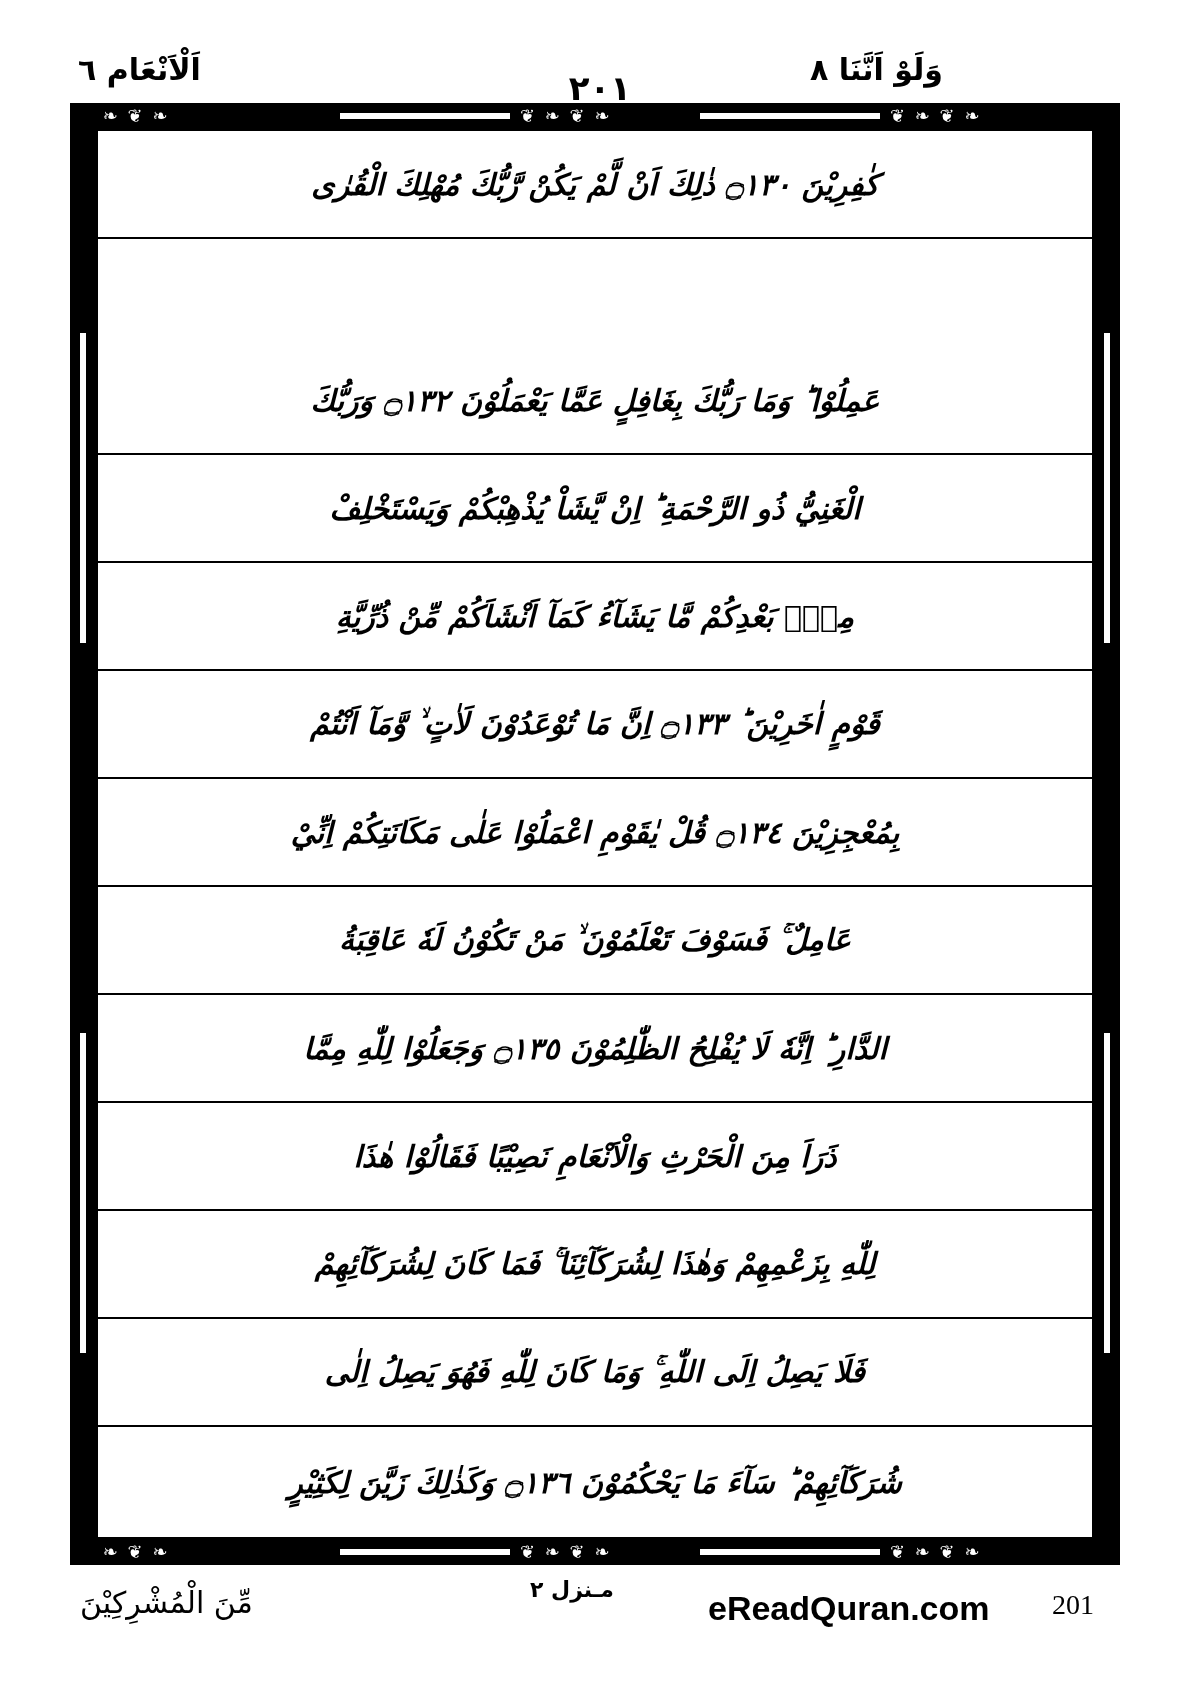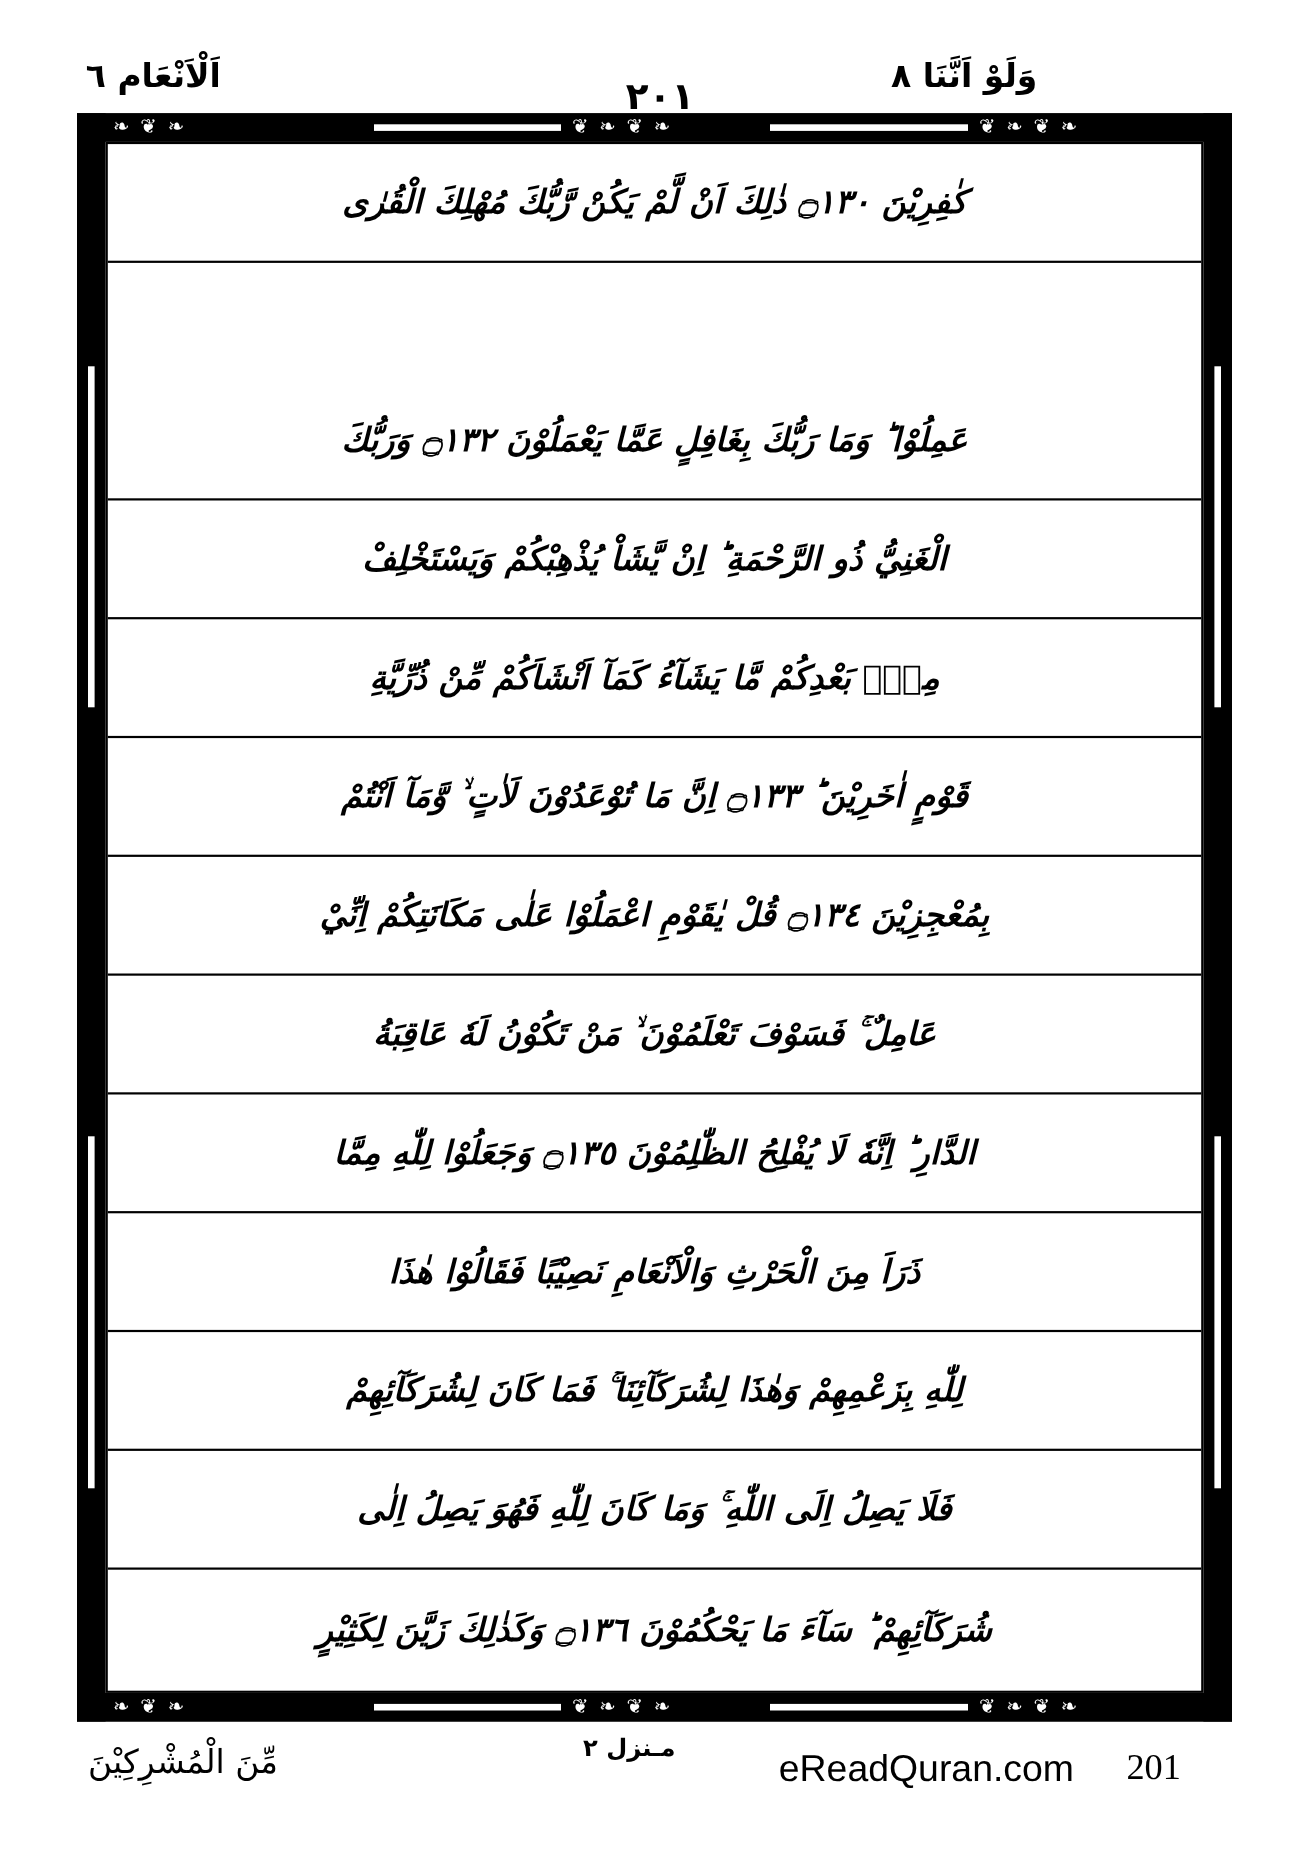--- a/index.html
+++ b/index.html
@@ -37,22 +37,22 @@
     position:absolute; left:0; right:0; height:108px; border-bottom:2px solid #000;
     display:flex; align-items:center; justify-content:center;
     direction:rtl; font-family:"DejaVu Sans", sans-serif; font-size:30px; font-weight:bold;
     white-space:nowrap; overflow:hidden; padding:0 16px; box-sizing:border-box;font-style:italic;
   }
   .line:last-child { border-bottom:none; }
 
   .footer { position:absolute; left:0; top:1585px; width:1190px; height:70px; }
   .ftr-left { position:absolute; left:80px; top:0; font-size:30px; font-weight:normal; direction:rtl; }
   .ftr-manzil { position:absolute; left:530px; top:-8px; font-size:22px; font-weight:bold; direction:rtl; }
-  .ftr-site { position:absolute; left:708px; top:4px; font-family:"Liberation Sans", sans-serif; font-size:34px; font-weight:normal; }
-  .ftr-page { position:absolute; left:1024px; top:4px; font-family:"Liberation Serif", serif; font-size:33px; }
+  .ftr-site { position:absolute; left:708px; top:4px; font-family:"Liberation Sans", sans-serif; font-size:34px; font-weight:bold; }
+  .ftr-page { position:absolute; left:1052px; top:4px; font-family:"Liberation Serif", serif; font-size:28px; }
 </style>
 </head>
 <body>
 
 <div class="header">
   <div class="hdr-left">اَلْاَنْعَام ٦</div>
   <div class="hdr-center">٢٠١</div>
   <div class="hdr-right">وَلَوْ اَنَّنَا ٨</div>
 </div>
 

